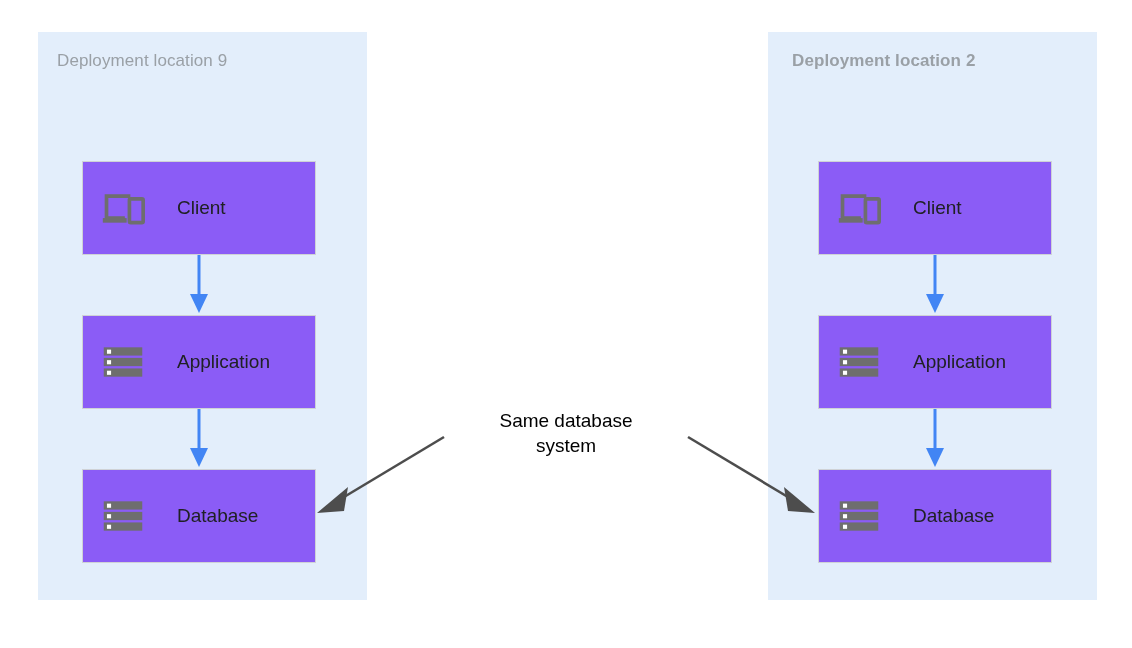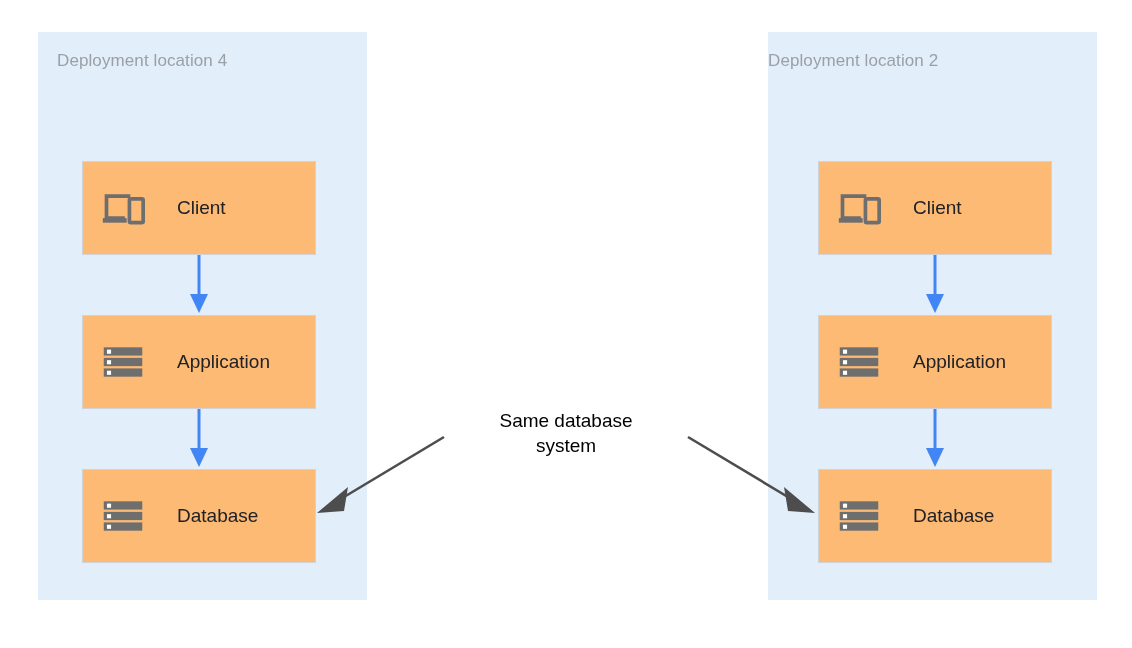--- a/index.html
+++ b/index.html
@@ -28,21 +28,21 @@
   .zone-label {
     position: absolute;
     font-family: "Liberation Sans", sans-serif;
     font-size: 17px;
     color: #9aa0a6;
     white-space: nowrap;
     letter-spacing: 0.1px;
   }
   .node {
     position: absolute;
-    background: #fdba74;
+    background: #8b5cf6;
     border: 1px solid #cfd2d6;
     box-sizing: border-box;
     display: flex;
     align-items: center;
     text-decoration: underline;
   }
   .node .icon {
     position: absolute;
     left: 18px;
     top: 50%;
@@ -78,24 +78,24 @@
     height: 648px;
     pointer-events: none;
   }
 </style>
 </head>
 <body>
 
 <div id="canvas">
 
   <div class="zone" style="left:38px; top:32px; width:329px; height:568px;"></div>
-  <div class="zone-label" style="left:57px; top:51px;">Deployment location 4</div>
+  <div class="zone-label" style="left:57px; top:51px;">Deployment location 9</div>
 
   <div class="zone" style="left:768px; top:32px; width:329px; height:568px;"></div>
-  <div class="zone-label" style="left:768px; top:51px;">Deployment location 2</div>
+  <div class="zone-label" style="left:792px; top:51px;font-weight:bold;">Deployment location 2</div>
 
   <div class="node" style="left:82px; top:161px; width:234px; height:94px;">
     <svg class="icon" viewBox="0 0 48 48">
       <path fill="#6e6e6e" d="M4 9 h28 v4 H8 v20 h18 v4 H4 Z"></path>
       <rect x="2" y="35" width="26" height="5" fill="#6e6e6e"></rect>
       <rect x="31" y="14" width="15" height="26" rx="1.5" fill="none" stroke="#6e6e6e" stroke-width="4"></rect>
     </svg>
     <span class="node-label">Client</span>
   </div>
 

